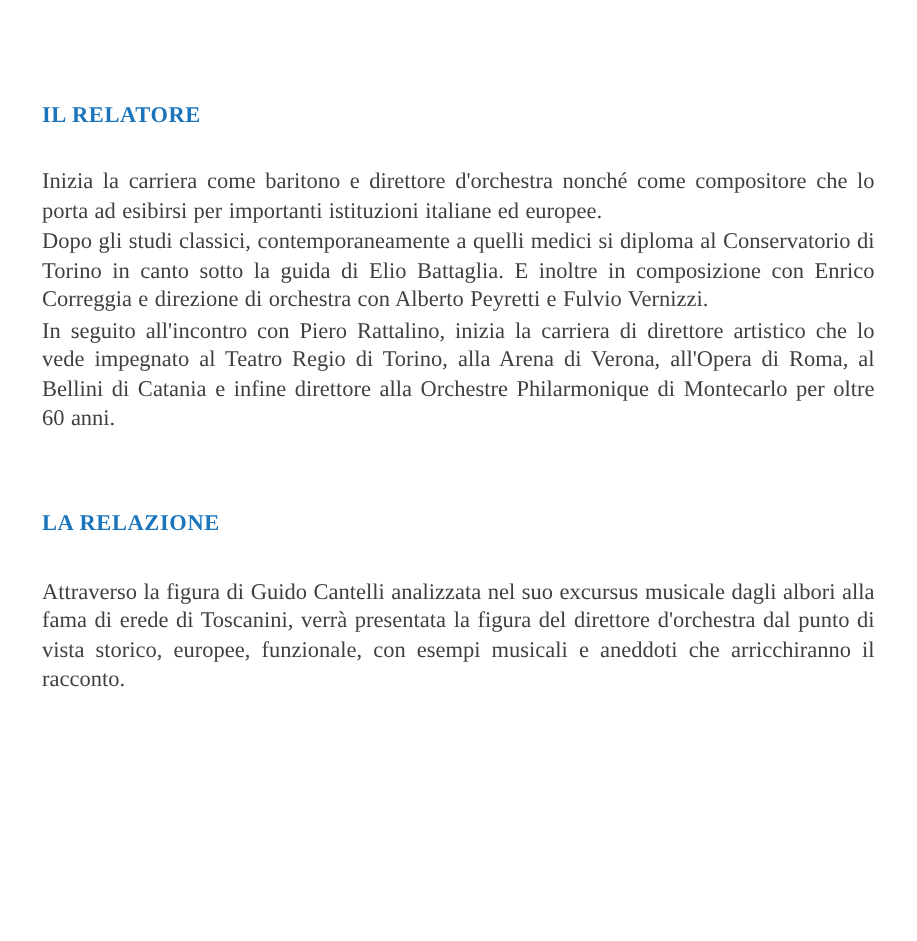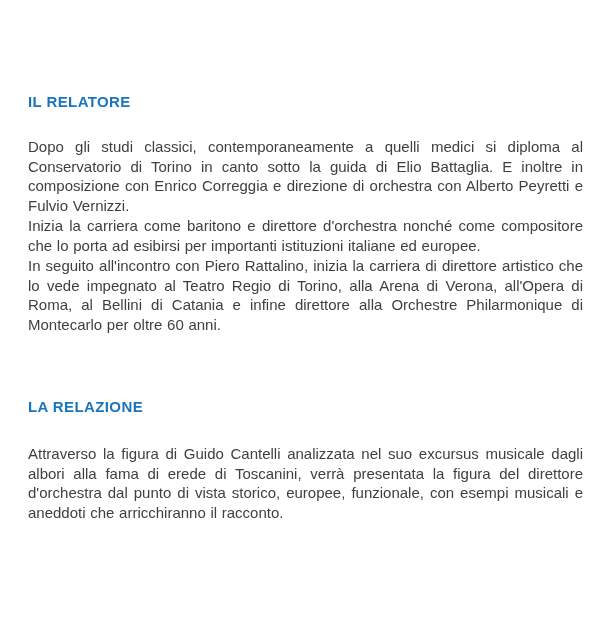--- a/index.html
+++ b/index.html
@@ -14,54 +14,55 @@
   }
   body {
     width: 611px;
     height: 627px;
     overflow: hidden;
     font-family: "Liberation Sans", "DejaVu Sans", sans-serif;
   }
   .page {
     width: 611px;
     height: 627px;
-    padding: 93px 28px 0 28px;
+    padding: 68px 28px 0 28px;
     background: var(--bg-color);
+    font-family: Liberation Serif, serif;
   }
   .section-heading {
     color: var(--accent-color);
     font-size: 15px;
     line-height: 18px;
     font-weight: 700;
     letter-spacing: 0.4px;
     margin: 0 0 26px 0;
   }
   .section-body p {
     color: var(--text-color);
     font-size: 15px;
     line-height: 19.5px;
     text-align: justify;
     margin: 0 0 1px 0;
     word-spacing: 0.5px;
   }
   .section + .section .section-heading {
-    margin-top: 64px;
+    margin-top: 50px;
     margin-bottom: 28px;
   }
 </style>
 </head>
 <body>
 
 <div class="page">
 
   <section class="section">
     <h2 class="section-heading">IL RELATORE</h2>
     <div class="section-body">
+      <p>Inizia la carriera come baritono e direttore d'orchestra nonché come compositore che lo porta ad esibirsi per importanti istituzioni italiane ed europee.</p>
       <p>Dopo gli studi classici, contemporaneamente a quelli medici si diploma al Conservatorio di Torino in canto sotto la guida di Elio Battaglia. E inoltre in composizione con Enrico Correggia e direzione di orchestra con Alberto Peyretti e Fulvio Vernizzi.</p>
-      <p>Inizia la carriera come baritono e direttore d'orchestra nonché come compositore che lo porta ad esibirsi per importanti istituzioni italiane ed europee.</p>
       <p>In seguito all'incontro con Piero Rattalino, inizia la carriera di direttore artistico che lo vede impegnato al Teatro Regio di Torino, alla Arena di Verona, all'Opera di Roma, al Bellini di Catania e infine direttore alla Orchestre Philarmonique di Montecarlo per oltre 60 anni.</p>
     </div>
   </section>
 
   <section class="section">
     <h2 class="section-heading">LA RELAZIONE</h2>
     <div class="section-body">
       <p>Attraverso la figura di Guido Cantelli analizzata nel suo excursus musicale dagli albori alla fama di erede di Toscanini, verrà presentata la figura del direttore d'orchestra dal punto di vista storico, europee, funzionale, con esempi musicali e aneddoti che arricchiranno il racconto.</p>
     </div>
   </section>

